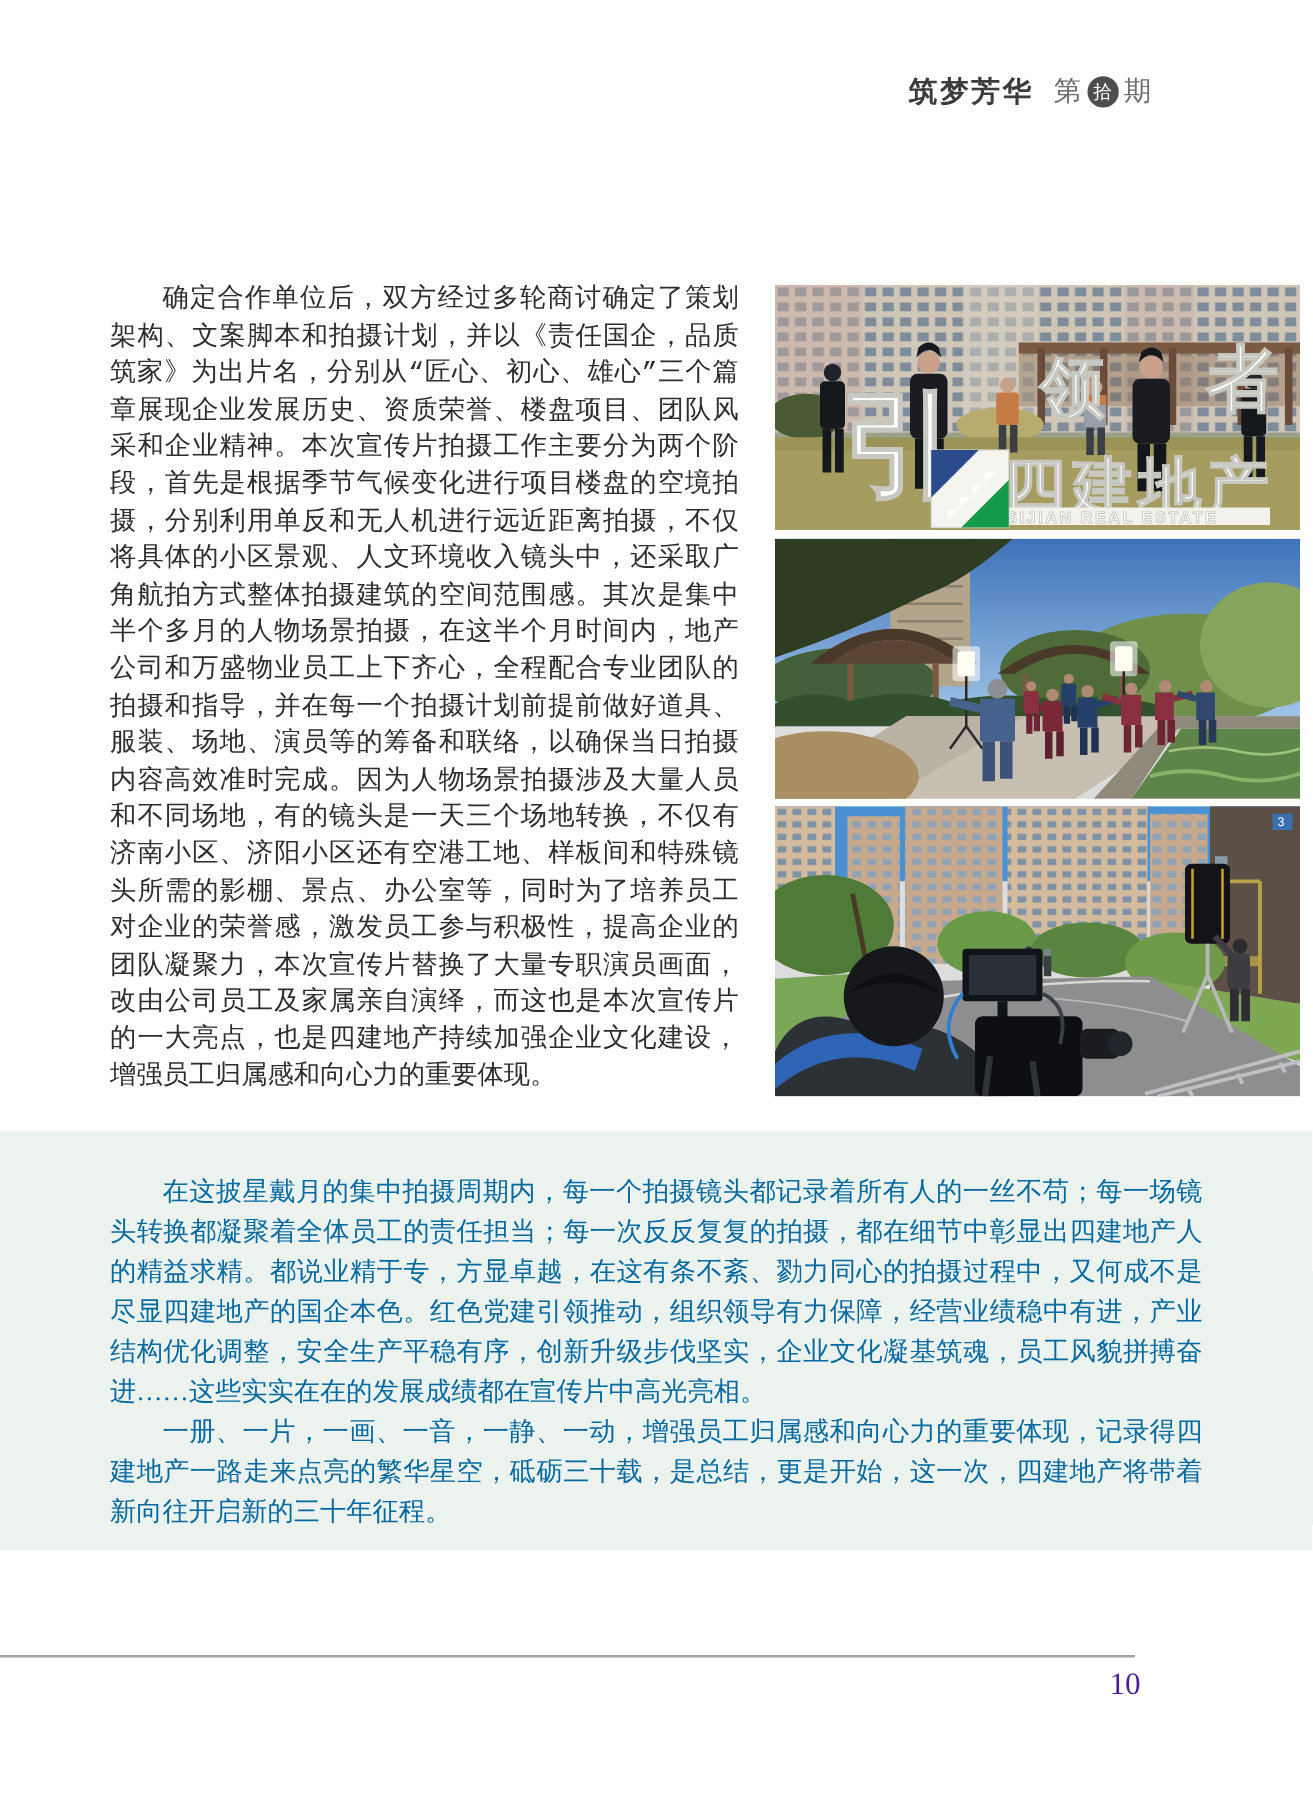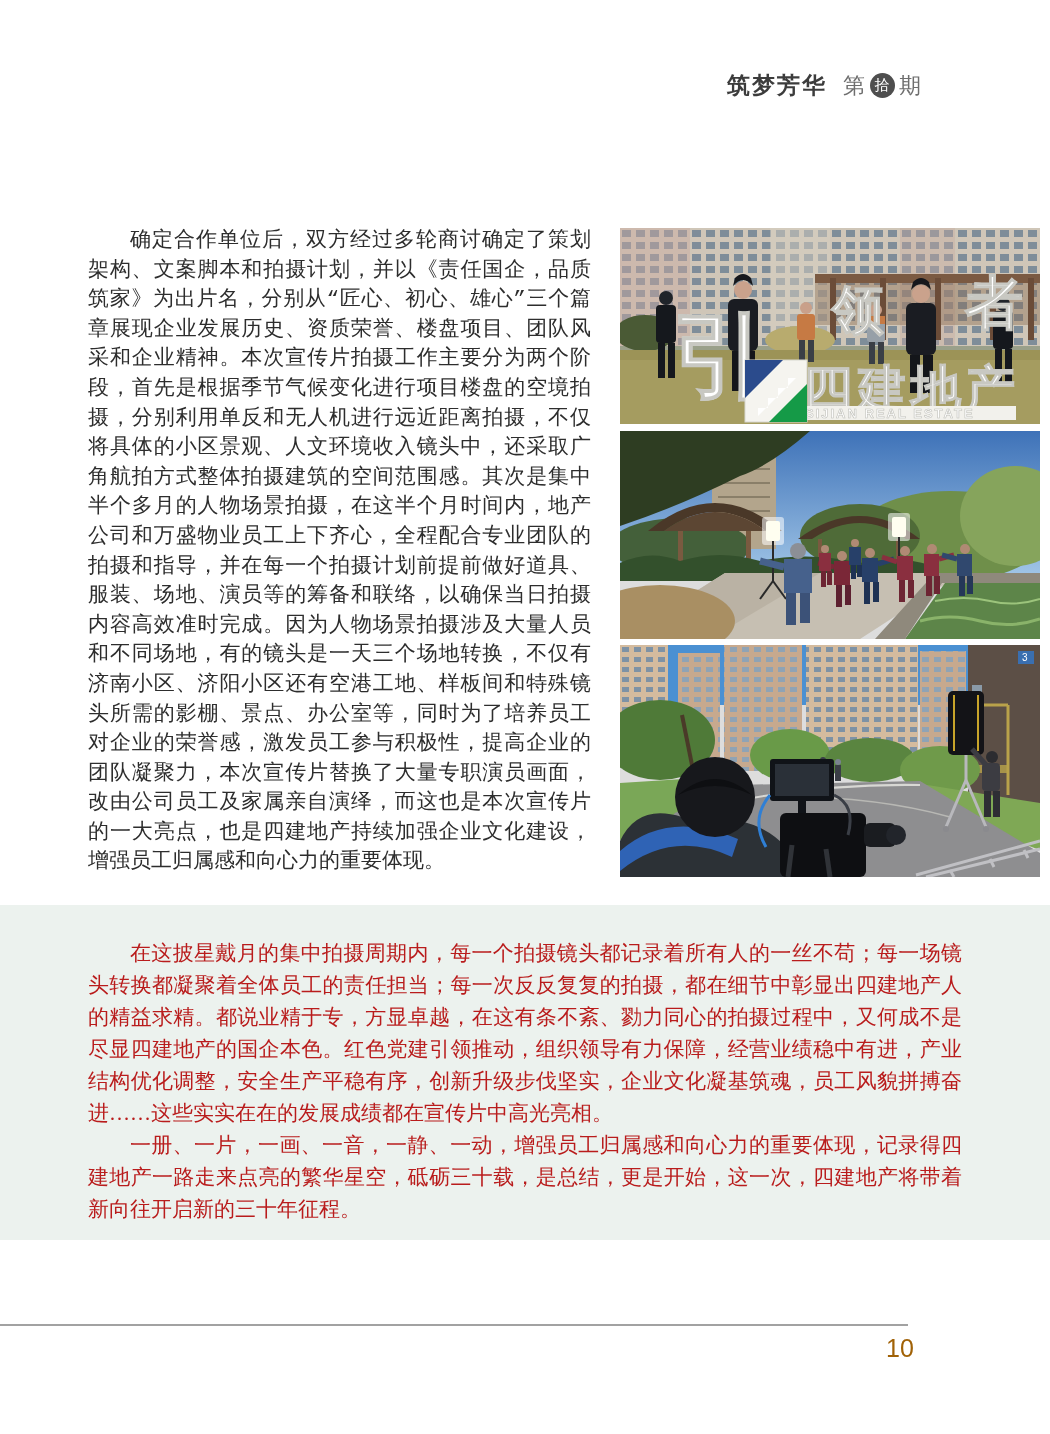--- a/index.html
+++ b/index.html
@@ -3,22 +3,22 @@
 <meta charset="utf-8">
 <style>
   * { margin:0; padding:0; box-sizing:border-box; }
   body { background:#ffffff; }
   .page {
     position:relative; width:1050px; height:1434px; background:#ffffff;
     font-family:"Liberation Serif", serif; color:#2e2e2e; overflow:hidden;
   }
   
   .header {
-    position:absolute; top:70px; right:128px;
-    display:flex; align-items:center;
+    position:absolute; top:58px; right:128px;
+    display:flex; align-items:flex-start;
     font-family:"Liberation Sans", sans-serif;
   }
   .mag-title { font-weight:bold; font-size:23px; color:#3c3c3c; letter-spacing:2px; }
   .issue { display:flex; align-items:center; margin-left:16px; color:#6e6e6e; font-size:22px; letter-spacing:1px; }
   .issue-badge {
     width:25px; height:25px; border-radius:50%; background:#4e4e4e; color:#ffffff;
     font-size:15px; display:flex; align-items:center; justify-content:center; margin:0 4px;
   }
   
   .article {
@@ -28,28 +28,28 @@
   .article p { text-indent:2em;font-family:Liberation Mono, monospace; }
   
   .photos { position:absolute; left:620px; top:228px; width:420px; }
   .photos svg { display:block; background:#dddddd; }
   .photo-gap1 { margin-bottom:7px; }
   .photo-gap2 { margin-bottom:6px; }
   
   .highlight {
     position:absolute; left:0; top:905px; width:1050px; height:335px;
     background:#ecf2ee; padding:32px 88px 0 88px;
-    font-size:21px; line-height:32px; text-align:justify; color:#b91c1c;
+    font-size:21px; line-height:32px; text-align:justify; color:#0369a1;
   }
   .highlight p { text-indent:2em; }
   
   .footer-rule { position:absolute; left:0; top:1324px; width:908px; height:2px; background:#a2a2a2; }
   .page-number {
     position:absolute; left:872px; top:1334px; width:56px; text-align:center;
-    font-family:Liberation Sans, sans-serif; font-size:25px; color:#a16207;
+    font-family:Liberation Serif, serif; font-size:25px; color:#4c1d95;
   }
 </style>
 </head>
 <body>
 
 <div class="page">
 
   <div class="header">
     <span class="mag-title">筑梦芳华</span>
     <span class="issue">

